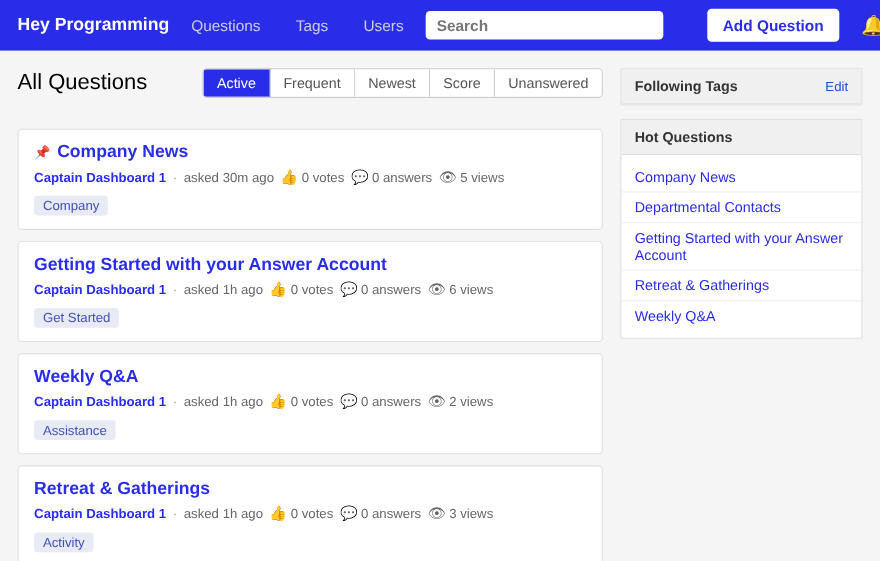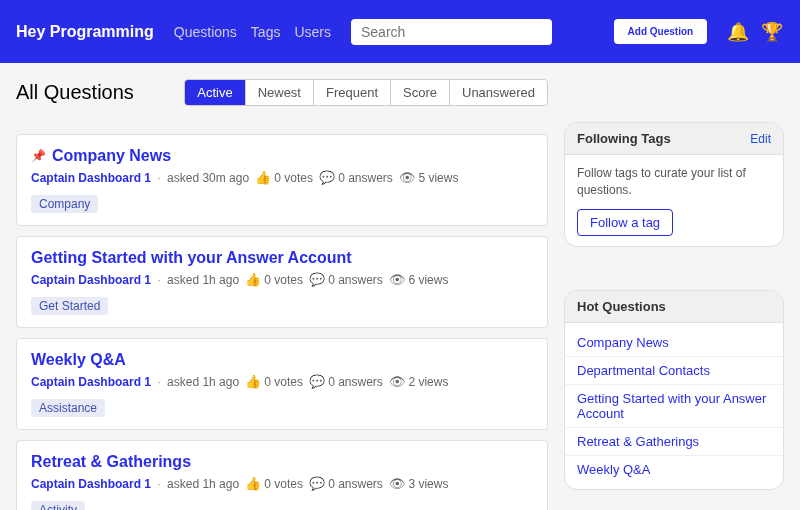--- a/index.html
+++ b/index.html
@@ -4,50 +4,51 @@
   <style>
     * { margin: 0; padding: 0; box-sizing: border-box; }
     body { font-family: Arial, sans-serif; background: #f5f5f5; font-size: 14px; }
 
     
     .navbar {
       background: #2a2de8;
       display: flex;
       align-items: center;
       padding: 0 16px;
-      height: 63px;
+      height: 46px;
       gap: 20px;
     }
     .nav-brand {
       color: #fff;
       font-weight: bold;
       font-size: 16px;
       white-space: nowrap;
     }
-    .nav-links { display: flex; gap: 14px; }
+    .nav-links { display: flex; gap: 32px; }
     .nav-link { color: #ccd; font-size: 14px; cursor: pointer; text-decoration: none; }
     .nav-search {
       flex: 1;
       max-width: 260px;
       background: #fff;
       border: none;
       border-radius: 4px;
       padding: 5px 10px;
       font-size: 14px;
       color: #333;
       outline: none;
+      font-weight: bold;
     }
     .nav-spacer { flex: 1; }
     .btn-add-question {
       background: #fff;
       color: #2a2de8;
       border: none;
       border-radius: 4px;
       padding: 7px 14px;
-      font-size: 10px;
+      font-size: 14px;
       font-weight: bold;
       cursor: pointer;
       white-space: nowrap;
     }
     .nav-icons { display: flex; gap: 12px; align-items: center; }
     .nav-icon { color: #fff; font-size: 18px; cursor: pointer; }
 
     
     .main-container {
       display: flex;
@@ -123,24 +124,23 @@
       margin-top: 4px;
       cursor: pointer;
     }
 
     
     .right-col { width: 220px; flex-shrink: 0; }
 
     .sidebar-card {
       background: #fff;
       border: 1px solid #e0e0e0;
-      border-radius: 13px;
+      border-radius: 1px;
       margin-bottom: 12px;
       overflow: hidden;
-      margin-top: 43px;
     }
     .sidebar-header {
       display: flex;
       justify-content: space-between;
       align-items: center;
       padding: 8px 12px;
       background: #f0f0f0;
       border-bottom: 1px solid #e0e0e0;
     }
     .sidebar-header-title { font-size: 13px; font-weight: bold; color: #333; }
@@ -187,22 +187,22 @@
   </div>
 </nav>
 
 <div class="main-container">
 
   <div class="left-col">
     <div class="page-header">
       <h1 class="page-title">All Questions</h1>
       <div class="filter-tabs">
         <button class="filter-tab active">Active</button>
+        <button class="filter-tab">Frequent</button>
         <button class="filter-tab">Newest</button>
-        <button class="filter-tab">Frequent</button>
         <button class="filter-tab">Score</button>
         <button class="filter-tab">Unanswered</button>
       </div>
     </div>
 
     <div id="questions-list">
         <div class="question-card">
       <div class="question-title">
         <span class="pin-icon">📌</span>
         <span>Company News</span>
@@ -300,24 +300,20 @@
     </div>
       </div>
   </div>
 
   <div class="right-col">
 
     <div class="sidebar-card">
       <div class="sidebar-header">
         <span class="sidebar-header-title">Following Tags</span>
         <a class="sidebar-edit-link">Edit</a>
-      </div>
-      <div class="sidebar-body">
-        <p class="sidebar-desc">Follow tags to curate your list of questions.</p>
-        <button class="follow-tag-btn">Follow a tag</button>
       </div>
     </div>
 
     <div class="sidebar-card">
       <div class="sidebar-header">
         <span class="sidebar-header-title">Hot Questions</span>
       </div>
       <div class="hot-questions-list" id="hot-questions-list">
           <div class="hot-question-item">Company News</div>
           <div class="hot-question-item">Departmental Contacts</div>

